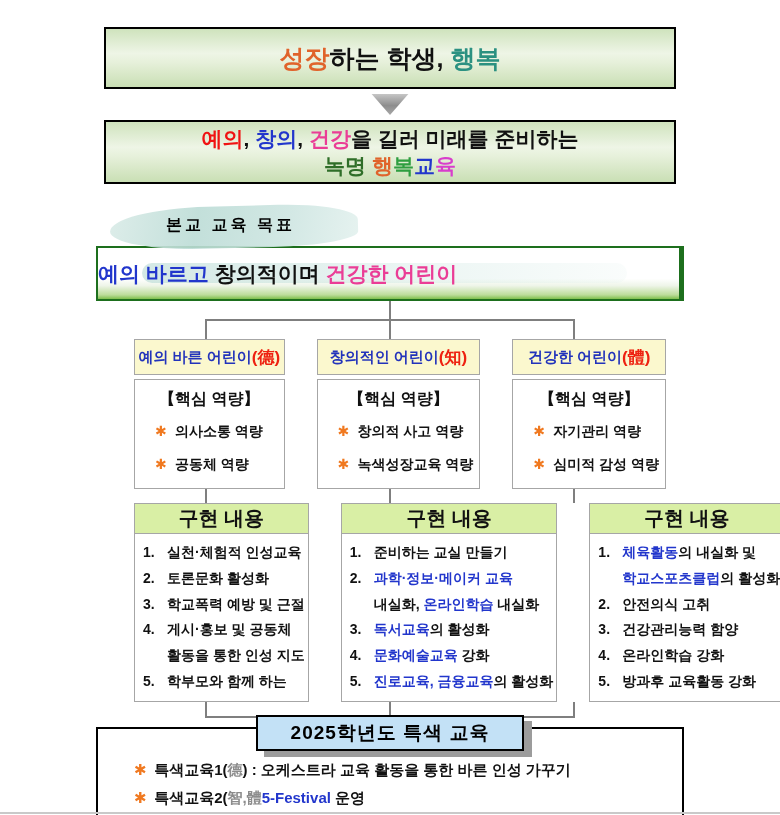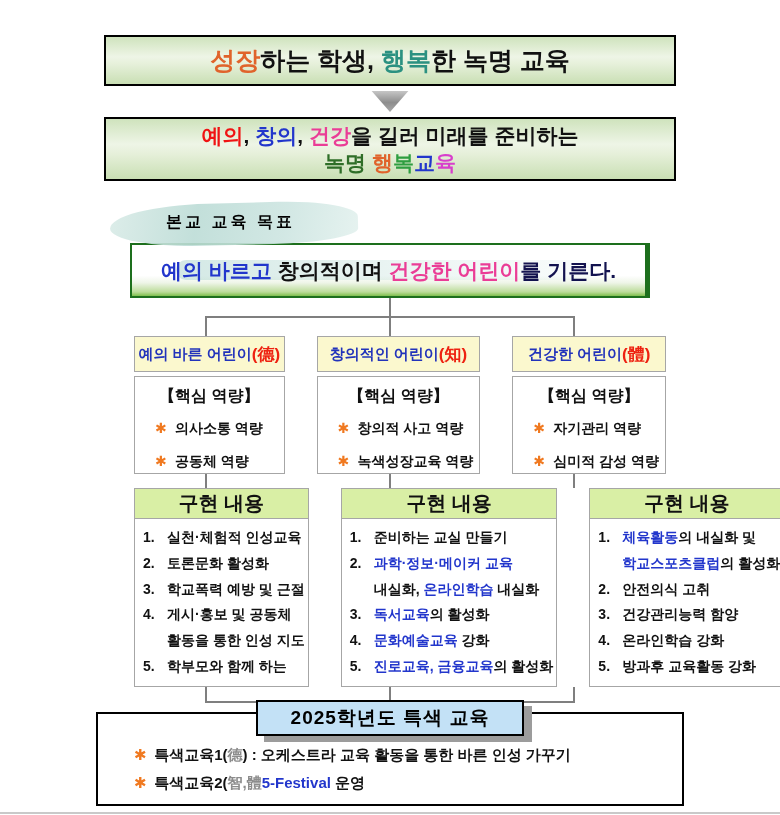--- a/index.html
+++ b/index.html
@@ -24,40 +24,40 @@
   .c-bu { color:#f07920; }
   .c-hb { color:#2233bb; }
   .c-hr { color:#ee2211; font-size:17px; }
   .c-num { display:inline-block; flex:0 0 24px; width:24px; color:#111; }
   .c-ind { display:inline-block; flex:0 0 24px; width:24px; }
 
   
   .banner { width:572px; margin:0 auto; border:2px solid #000;
             background:linear-gradient(180deg,#cfe3bd 0%,#eef5e6 42%,#e6f0da 58%,#c9dfb4 100%);
             display:flex; flex-direction:column; align-items:center; justify-content:center; }
-  .banner-top { margin-top:35px; height:51px; font-size:25px; font-weight:bold; }
+  .banner-top { margin-top:27px; height:62px; font-size:25px; font-weight:bold; }
   .banner-vision { margin-top:5px; height:64px; font-size:21px; font-weight:bold; line-height:27px; }
   .banner-line { display:flex; }
 
   .down-arrow { width:46px; height:21px; margin:5px auto 0;
                 background:linear-gradient(180deg,#c6c6c6,#8d8d8d 55%,#a8a8a8);
                 clip-path:polygon(10% 0,90% 0,50% 100%); }
 
   
   .goal-wrap { position:relative; margin-top:62px; }
   .goal-brush { position:absolute; left:110px; top:-40px; width:248px; height:42px; z-index:2;
                 background:linear-gradient(100deg,#d9ebe7 0%,#bcdcd6 35%,#cde5e1 70%,#e3f1ee 100%);
                 border-radius:55% 45% 48% 52% / 75% 55% 45% 65%;
                 transform:rotate(-1.5deg); opacity:.9; }
   .goal-label { position:absolute; left:166px; top:-31px; z-index:3; font-size:16px; font-weight:bold;
                 letter-spacing:3px; color:#000; }
-  .goal-box { position:relative; width:520px; height:55px; margin:0 auto;
+  .goal-box { position:relative; width:588px; height:55px; margin:0 auto;
               border:2px solid #1d6f1d; border-right-width:5px;
               background:linear-gradient(180deg,#ffffff 60%,#eef5e8 74%,#bcdc9a 92%,#7fbf4d 100%);
-              display:flex; align-items:center; justify-content:center; }
+              display:flex; align-items:center; justify-content:flex-start; }
   .goal-streak { position:absolute; left:44px; right:52px; top:15px; height:20px; z-index:0;
                  border-radius:12px;
                  background:linear-gradient(90deg,rgba(176,214,208,.55),rgba(198,227,221,.35) 55%,rgba(212,234,229,.12)); }
   .goal-text { position:relative; z-index:1; font-size:21px; font-weight:bold; }
 
   
   .chart { width:552px; margin:0 auto; }
   .stem { width:2px; height:18px; background:#7f7f7f; margin:0 auto; }
   .branch, .stubs, .merge { display:flex; }
   .branch { height:20px; } .stubs { height:14px; } .merge { height:16px; }
@@ -67,21 +67,21 @@
   .bcell-l::after,.bcell-m::after,.bcell-r::after { content:''; position:absolute; top:0; height:2px; background:#7f7f7f; }
   .bcell-l::after { left:50%; right:0; } .bcell-m::after { left:0; right:0; } .bcell-r::after { left:0; right:50%; }
   .mcell-l::after,.mcell-m::after,.mcell-r::after { content:''; position:absolute; bottom:0; height:2px; background:#7f7f7f; }
   .mcell-l::after { left:50%; right:0; } .mcell-m::after { left:0; right:0; } .mcell-r::after { left:0; right:50%; }
 
   .cols { display:flex; gap:12px; }
   .col { flex:1; display:flex; flex-direction:column;padding-left:20px; }
   .col-head { height:36px; border:1px solid #a6a6a6; background:#fbf8ce;
               display:flex; align-items:center; justify-content:center;
               font-size:15px; font-weight:bold; }
-  .core-box { margin-top:4px; height:98px; border:1px solid #a6a6a6; background:#fff; padding:9px 6px 6px; }
+  .core-box { margin-top:4px; height:110px; border:1px solid #a6a6a6; background:#fff; padding:9px 6px 6px; }
   .core-title { text-align:center; font-size:16px; font-weight:bold; color:#111; }
   .core-items { margin:13px 0 0 14px; font-size:14px; font-weight:bold; }
   .core-items .row { display:flex; margin-bottom:15px; }
   .core-items .c-bu { flex:0 0 16px; }
   .impl-head { height:31px; border:1px solid #a6a6a6; background:#d9efa5;
                display:flex; align-items:center; justify-content:center;
                font-size:20px; font-weight:bold; color:#111; }
   .impl-list { height:168px; border:1px solid #a6a6a6; border-top:none; background:#fff;
                padding:6px 3px 6px 8px; font-size:14px; font-weight:bold;
                display:flex; flex-direction:column; justify-content:space-around; }
@@ -101,21 +101,20 @@
 </head>
 <body>
 
 <div class="page">
 
   <div class="banner banner-top">
     <div class="banner-line">
         <span class="seg c-or">성장</span>
         <span class="seg c-k">하는 학생, </span>
         <span class="seg c-tl">행복</span>
-        <span class="seg c-k">한 녹명 교육</span>
       </div>
   </div>
 
   <div class="down-arrow"></div>
 
   <div class="banner banner-vision">
     <div class="banner-line">
         <span class="seg c-rd">예의</span>
         <span class="seg c-k">, </span>
         <span class="seg c-bl">창의</span>
@@ -134,21 +133,20 @@
 
   <div class="goal-wrap">
     <div class="goal-brush"></div>
     <div class="goal-label">본교 교육 목표</div>
     <div class="goal-box">
       <div class="goal-streak"></div>
       <div class="goal-text banner-line">
           <span class="seg c-bl">예의 바르고</span>
           <span class="seg c-k"> 창의적이며 </span>
           <span class="seg c-pk">건강한 어린이</span>
-          <span class="seg c-nv">를 기른다.</span>
         </div>
     </div>
   </div>
 
   <div class="chart">
     <div class="stem"></div>
     <div class="branch">
       <div class="bcell bcell-l"></div>
       <div class="bcell bcell-m"></div>
       <div class="bcell bcell-r"></div>

